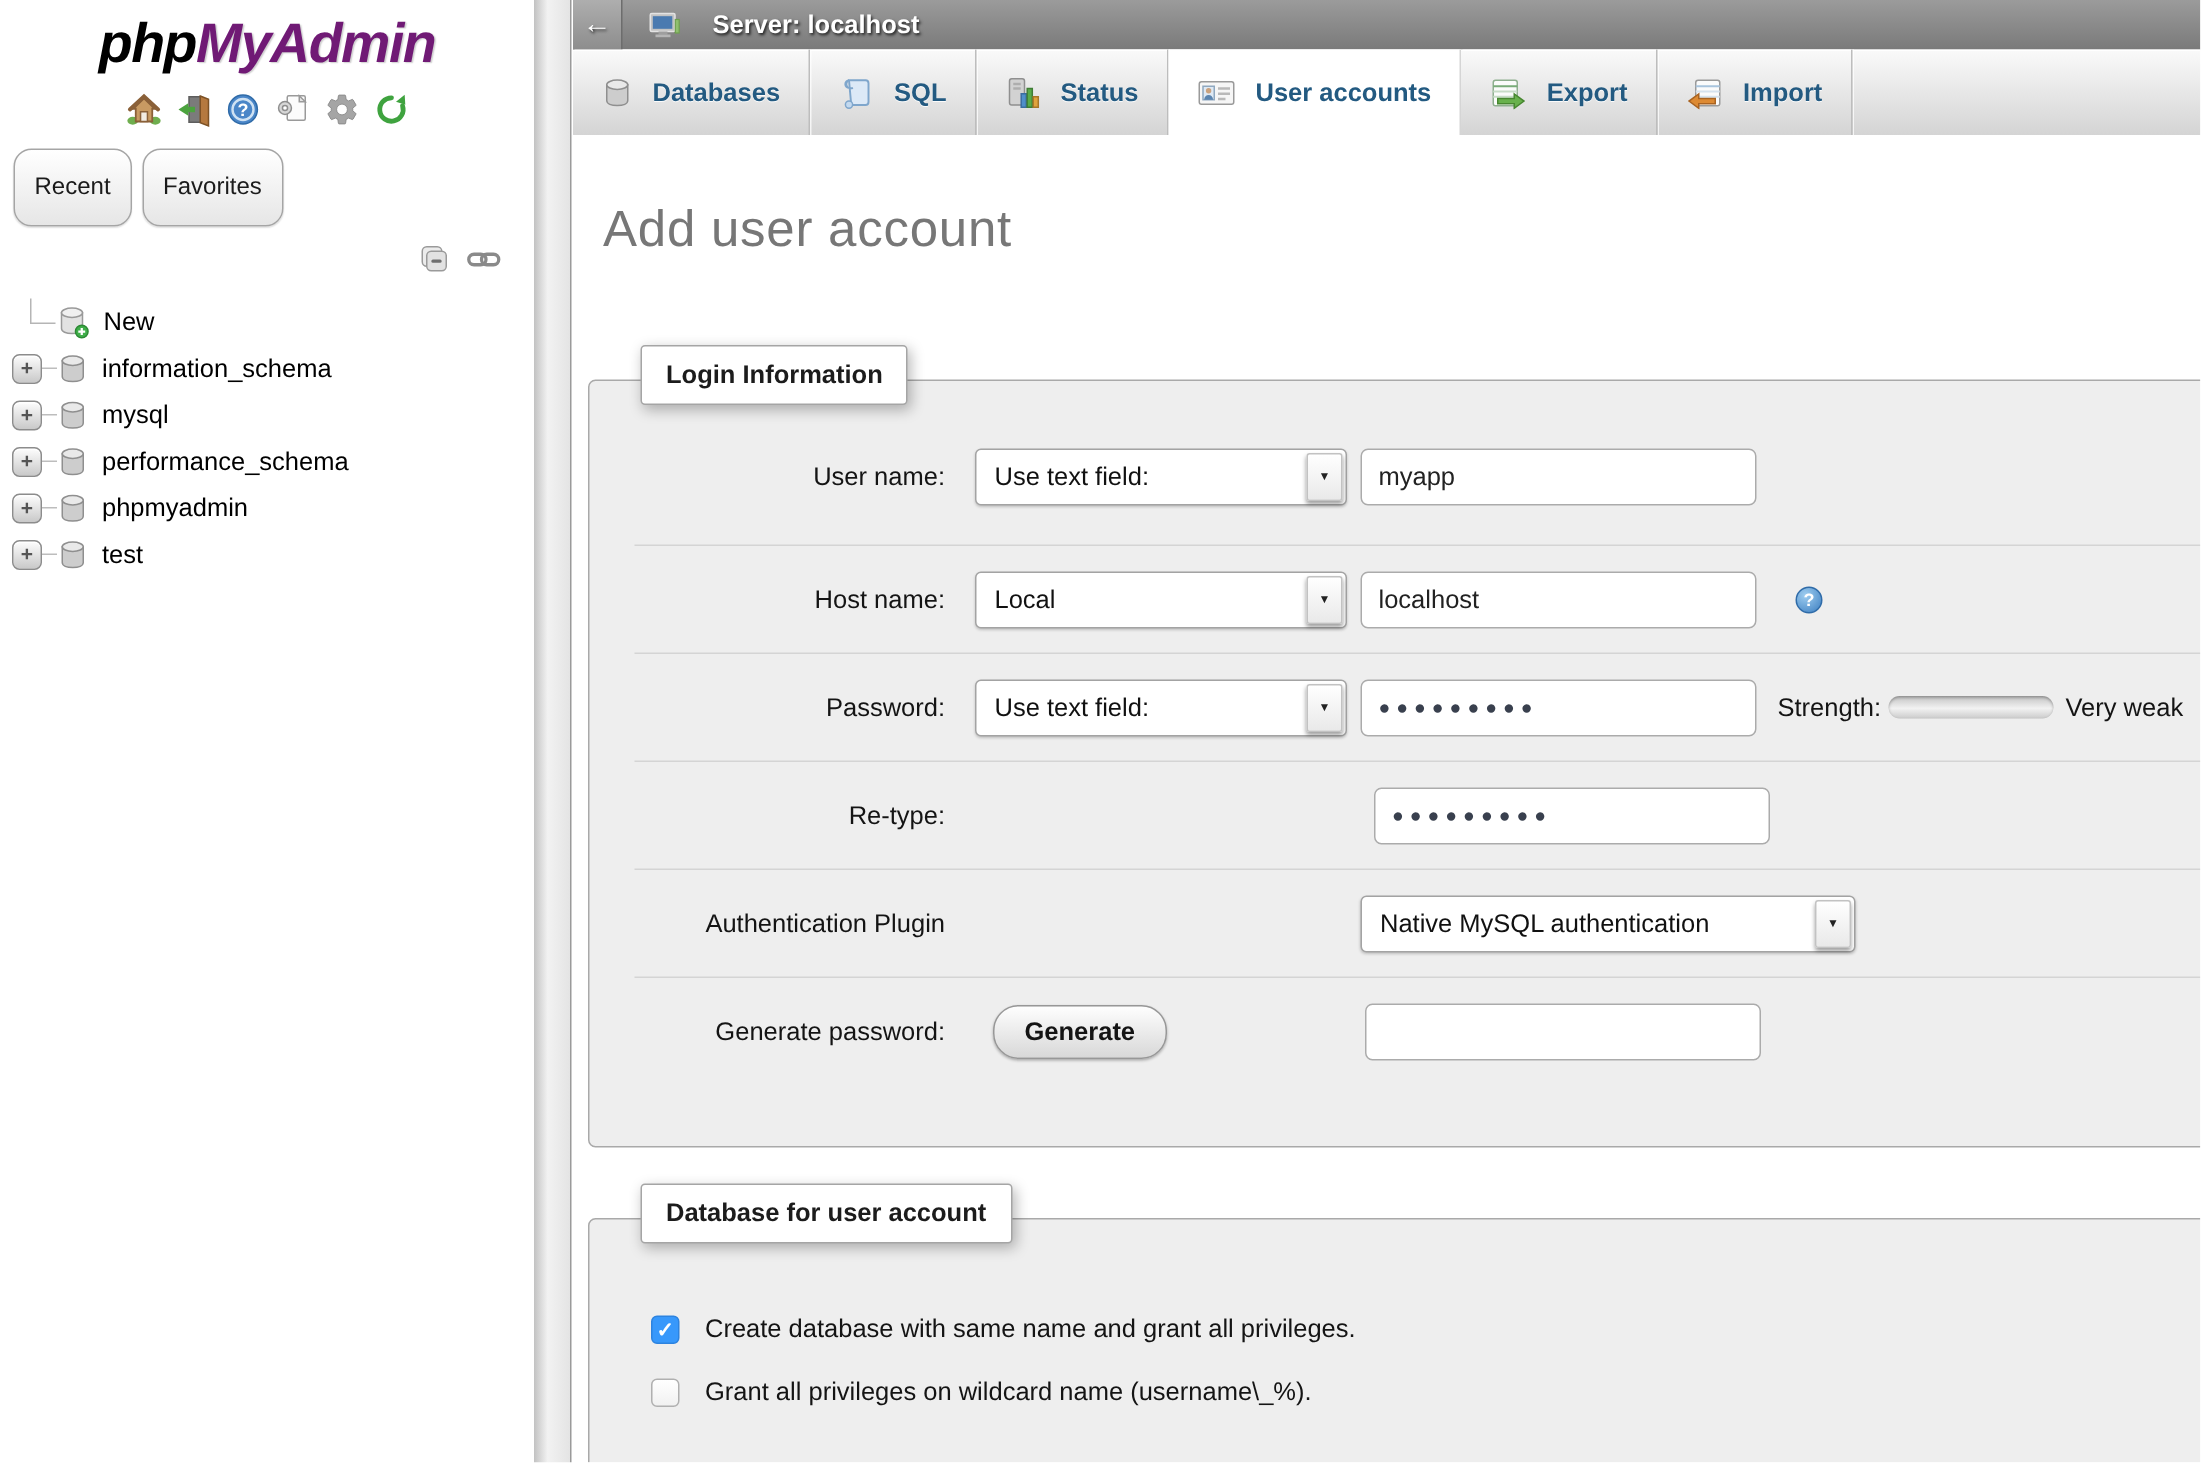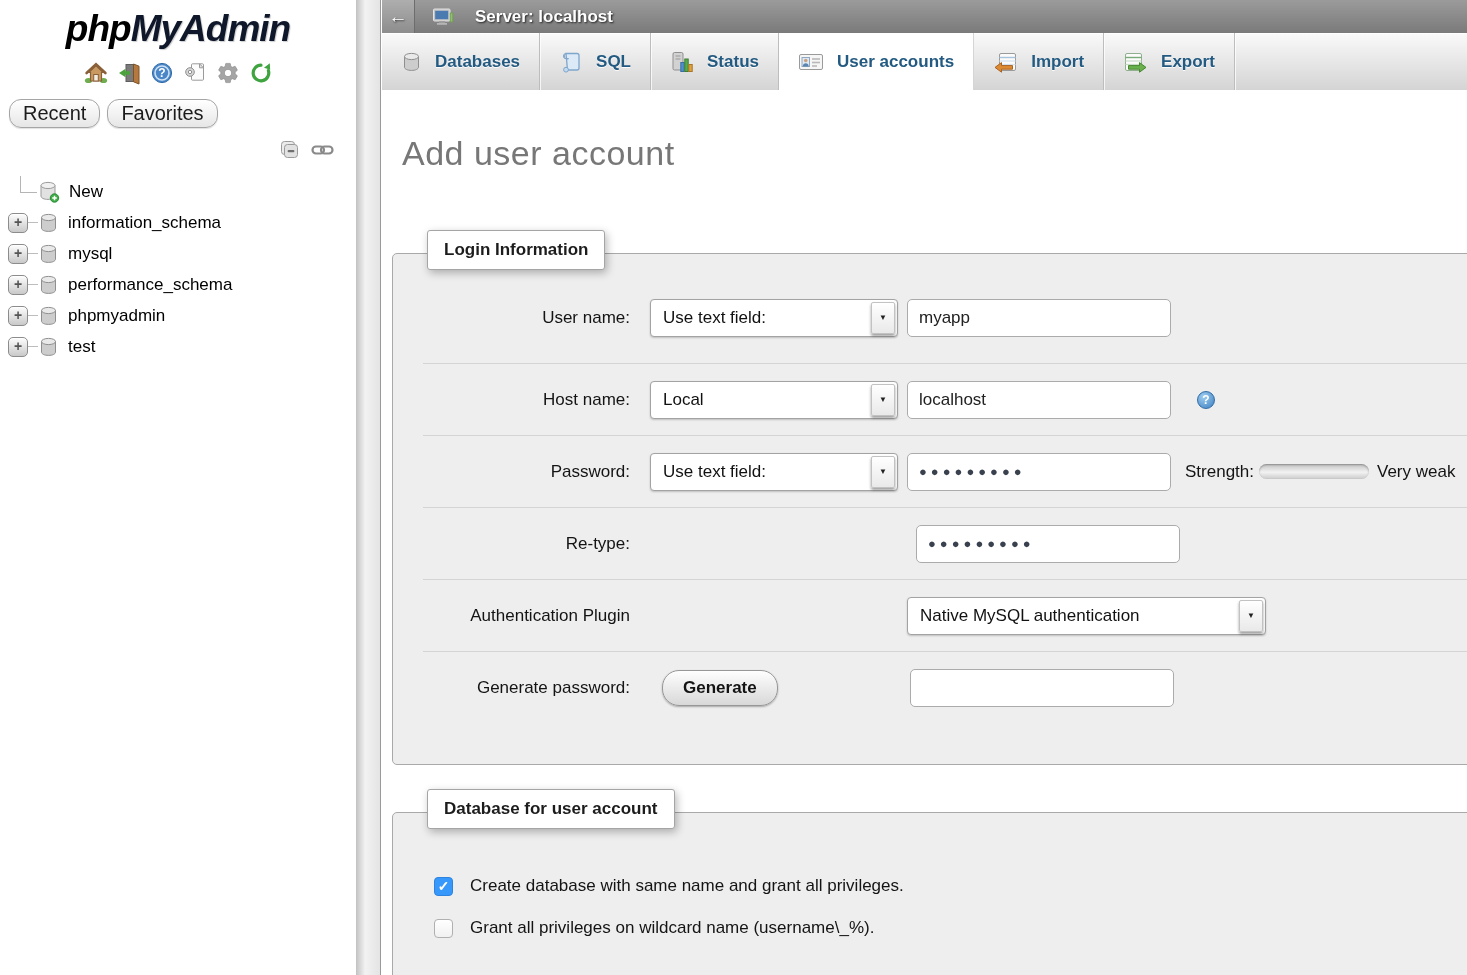--- a/index.html
+++ b/index.html
@@ -3,25 +3,25 @@
 <meta charset="utf-8">
 <style>
   * { box-sizing: border-box; margin: 0; padding: 0; }
   html, body { width: 1467px; height: 975px; overflow: hidden; }
   body { font-family: "Liberation Sans", sans-serif; background: #fff; }
   .app { position: relative; width: 1467px; height: 975px; }
 
   
   .nav { position: absolute; left: 0; top: 0; width: 356px; height: 100%; background: #fff; }
   .logo { text-align: center; padding-top: 8px; font-size: 37px; font-weight: bold; font-style: italic; letter-spacing: -1px; cursor: pointer; }
-  .logo-my  { color: #0f172a; text-shadow: 1px 1px 1px rgba(0,0,0,.2); margin-top: 31px; }
+  .logo-my  { color: #701a75; text-shadow: 1px 1px 1px rgba(0,0,0,.2); margin-top: 31px; }
   .navtools { display: flex; justify-content: center; align-items: center; gap: 9px; margin-top: 10px; height: 26px; }
   .navtools .tool { cursor: pointer; display: flex; }
   .navbtns { display: flex; gap: 7px; margin: 13px 0 0 9px; }
-  .pillbtn { border: 1px solid #a5a5a5; border-radius: 12px; background: linear-gradient(#ffffff,#e6e6e6); padding: 2px 13px; font-size: 20px; color: #1b1b1b; cursor: pointer; box-shadow: 0 1px 1px rgba(0,0,0,.12); font-family: "Liberation Sans", sans-serif; }
+  .pillbtn { border: 1px solid #a5a5a5; border-radius: 12px; background: linear-gradient(#ffffff,#e6e6e6); padding: 16px 13px; font-size: 16px; color: #1b1b1b; cursor: pointer; box-shadow: 0 1px 1px rgba(0,0,0,.12); font-family: "Liberation Sans", sans-serif; }
   .treetools { display: flex; justify-content: flex-end; align-items: center; gap: 9px; margin: 10px 22px 0 0; height: 24px; }
   .treetools > span { cursor: pointer; display: flex; }
 
   .tree { list-style: none; margin-top: 14px; font-size: 17px; color: #000; }
   .tree li { display: flex; align-items: center; height: 31px; cursor: pointer; }
   .expander { width: 20px; height: 20px; margin-left: 8px; border: 1px solid #8c8c8c; border-radius: 5px; flex: none;
               background: linear-gradient(#fdfdfd,#c9c9c9); box-shadow: inset 0 1px 0 #fff;
               display: flex; align-items: center; justify-content: center; cursor: pointer; }
   .expander::after { content: "+"; font-size: 14px; font-weight: bold; color: #555; line-height: 1; margin-top: -1px; }
   .connector { width: 10px; height: 1px; background: #bdbdbd; flex: none; }
@@ -67,21 +67,21 @@
   .col-label { width: 207px; flex: none; text-align: right; font-size: 17px; color: #141414; }
   .spacer-sel { width: 277px; flex: none; }
 
   .sel { position: relative; margin-left: 20px; width: 248px; height: 38px; flex: none; background: #fff;
          border: 1px solid #a3a3a3; border-radius: 4px; display: flex; align-items: center; padding-left: 12px;
          font-size: 17px; color: #111; box-shadow: 0 1px 2px rgba(0,0,0,.2); cursor: pointer; }
   .sel-arrow { position: absolute; top: 2px; right: 2px; bottom: 2px; width: 24px; border: 1px solid #c2c2c2;
                border-radius: 2px; background: linear-gradient(#ffffff,#e9e9e9); box-shadow: 0 2px 3px rgba(0,0,0,.38);
                display: flex; align-items: center; justify-content: center; }
   .sel-arrow::after { content: "▼"; font-size: 8px; color: #222; }
-  .sel.auth { margin-left: 0; width: 359px; }
+  .sel.auth { margin-left: 0; width: 330px; }
 
   input.txt { margin-left: 9px; width: 264px; height: 38px; flex: none; border: 1px solid #ababab; border-radius: 5px;
               padding: 0 11px; font-size: 17px; color: #222; background: #fff; font-family: "Liberation Sans", sans-serif; outline: none; }
   input.pwd { letter-spacing: 4px; font-size: 13px; font-weight: bold; color: #39404e; }
 
   .helpicon { margin-left: 26px; width: 18px; height: 18px; flex: none; border-radius: 50%;
               background: radial-gradient(circle at 35% 30%, #9ecdf0, #3d7fc1); border: 1px solid #2f6ba8;
               color: #fff; font-size: 12px; font-weight: bold; display: flex; align-items: center; justify-content: center; cursor: pointer; }
 
   .strength-label { margin-left: 14px; font-size: 17px; color: #141414; white-space: nowrap; }
@@ -312,40 +312,40 @@
               <line x1="14" y1="8" x2="22" y2="8" stroke="#b9b9b9" stroke-width="1.6"></line>
               <line x1="14" y1="11.5" x2="22" y2="11.5" stroke="#b9b9b9" stroke-width="1.6"></line>
               <line x1="14" y1="15" x2="19" y2="15" stroke="#b9b9b9" stroke-width="1.6"></line>
             </svg>
           </span>
         <span class="tlabel">User accounts</span>
       </div>
       <div class="tab">
         <span class="tico">
             <svg width="25" height="22" viewBox="0 0 25 22">
+              <rect x="2.5" y="2.5" width="16" height="17" rx="1.5" fill="#fbfbfb" stroke="#8faf8f"></rect>
+              <line x1="2.5" y1="6.5" x2="18.5" y2="6.5" stroke="#79ab79" stroke-width="1.4"></line>
+              <line x1="2.5" y1="10" x2="18.5" y2="10" stroke="#c7dcc7" stroke-width="1.2"></line>
+              <line x1="2.5" y1="13.5" x2="18.5" y2="13.5" stroke="#c7dcc7" stroke-width="1.2"></line>
+              <path d="M5.5 14.6 h11 v-3 l6.5 4.8 -6.5 4.8 v-3 h-11 Z" fill="#68b14c" stroke="#478730"></path>
+            </svg>
+          </span>
+        <span class="tlabel">Export</span>
+      </div>
+      <div class="tab">
+        <span class="tico">
+            <svg width="25" height="22" viewBox="0 0 25 22">
               <rect x="6.5" y="2.5" width="16" height="17" rx="1.5" fill="#fbfbfb" stroke="#9a9a9a"></rect>
               <line x1="6.5" y1="6.5" x2="22.5" y2="6.5" stroke="#a8c4dd" stroke-width="1.4"></line>
               <line x1="6.5" y1="10" x2="22.5" y2="10" stroke="#d5e2ee" stroke-width="1.2"></line>
               <line x1="6.5" y1="13.5" x2="22.5" y2="13.5" stroke="#d5e2ee" stroke-width="1.2"></line>
               <path d="M19.5 14.6 h-11 v-3 l-6.5 4.8 6.5 4.8 v-3 h11 Z" fill="#dd8a33" stroke="#a96321"></path>
             </svg>
           </span>
         <span class="tlabel">Import</span>
-      </div>
-      <div class="tab">
-        <span class="tico">
-            <svg width="25" height="22" viewBox="0 0 25 22">
-              <rect x="2.5" y="2.5" width="16" height="17" rx="1.5" fill="#fbfbfb" stroke="#8faf8f"></rect>
-              <line x1="2.5" y1="6.5" x2="18.5" y2="6.5" stroke="#79ab79" stroke-width="1.4"></line>
-              <line x1="2.5" y1="10" x2="18.5" y2="10" stroke="#c7dcc7" stroke-width="1.2"></line>
-              <line x1="2.5" y1="13.5" x2="18.5" y2="13.5" stroke="#c7dcc7" stroke-width="1.2"></line>
-              <path d="M5.5 14.6 h11 v-3 l6.5 4.8 -6.5 4.8 v-3 h-11 Z" fill="#68b14c" stroke="#478730"></path>
-            </svg>
-          </span>
-        <span class="tlabel">Export</span>
       </div>
     </nav>
 
     <section class="content">
       <h1 class="pagetitle">Add user account</h1>
 
       <div class="fieldset fs-login">
         <div class="legend">Login Information</div>
 
         <div class="frow first">

